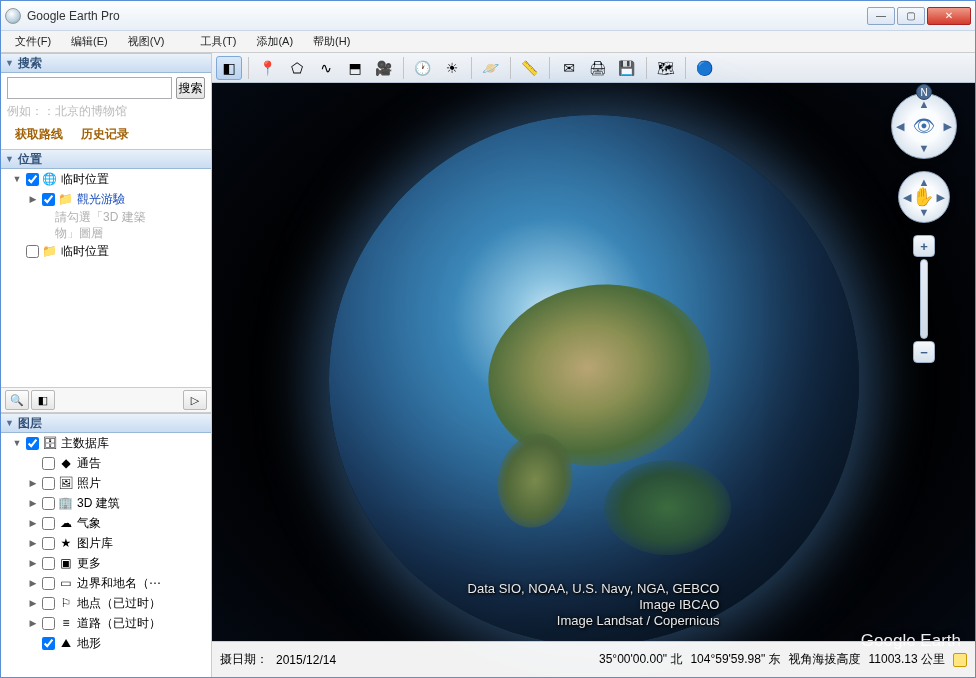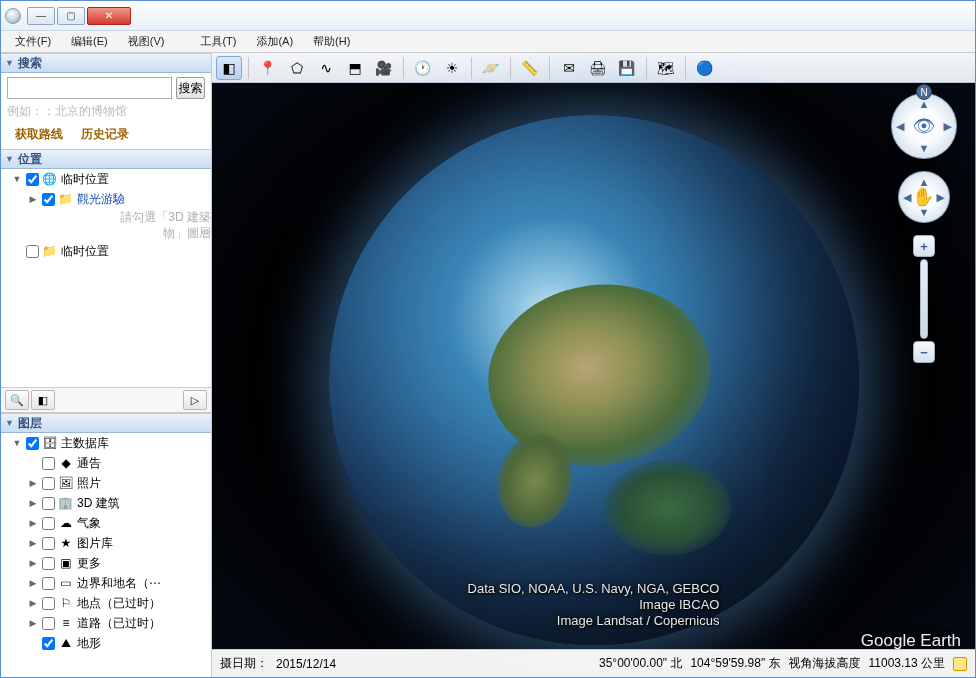--- a/index.html
+++ b/index.html
@@ -30,21 +30,21 @@
 .search-hint { color:#bbb; font-size:12px; margin:2px 0 4px;}
 .search-links { display:flex; gap:18px; padding:2px 8px;}
 .search-links span { color:#a16207; font-size:12px; font-weight:bold;}
 
 .tree { font-size: 12px; line-height: 18px; overflow-y:auto; flex:1;}
 .tree-item { display:flex; align-items:center; padding:1px 0; white-space:nowrap;}
 .tree-item .exp { width:12px; text-align:center; color:#666; font-size:9px;}
 .tree-item input[type=checkbox]{ margin:0 3px;}
 .tree-item .ic { width:16px; height:14px; margin-right:3px; display:inline-flex; align-items:center; justify-content:center;}
 .tree-item.link { color:#1a4fbd;}
-.tree-hint { color:#b0b0b0; padding-left:54px; line-height:16px;text-align:right;}
+.tree-hint { color:#b0b0b0; padding-left:54px; line-height:16px;}
 .indent1 { padding-left:10px;}
 .indent2 { padding-left:26px;}
 
 .mid-tools { height:26px; border-top:1px solid #ccc; border-bottom:1px solid #ccc; display:flex; align-items:center; padding:0 4px; gap:2px; background:#f7f7f7;}
 .mid-tools .tbtn { width:24px; height:20px; border:1px solid #b8b8b8; background:linear-gradient(#fdfdfd,#e6e6e6); border-radius:2px; display:flex; align-items:center; justify-content:center; font-size:11px;}
 .mid-tools .spacer{flex:1;}
 
 .main { flex:1; display:flex; flex-direction:column; background:#000;}
 .toolbar { height:30px; background:linear-gradient(#f2f5f9,#e3e8ef); border-bottom:1px solid #b8c4d4; display:flex; align-items:center; padding:0 4px; gap:3px;}
 .tb-btn { width:26px; height:24px; border:1px solid transparent; border-radius:3px; display:flex; align-items:center; justify-content:center; font-size:14px;}
@@ -69,33 +69,34 @@
 .nav-arrow.up{top:4px;left:50%;transform:translateX(-50%);} .nav-arrow.dn{bottom:4px;left:50%;transform:translateX(-50%);} .nav-arrow.lf{left:4px;top:50%;transform:translateY(-50%);} .nav-arrow.rt{right:4px;top:50%;transform:translateY(-50%);}
 .nav-pan { width:52px; height:52px;}
 .zoom-ctrl { display:flex; flex-direction:column; align-items:center;}
 .zoom-btn { width:22px; height:22px; border-radius:4px; background:linear-gradient(#f5f9fc,#d6e1ec); border:1px solid #9cb1c8; display:flex; align-items:center; justify-content:center; color:#3d5f87; font-weight:bold; font-size:13px;}
 .zoom-track { width:8px; height:80px; background:linear-gradient(#e8eef5,#cdd9e6); border:1px solid #a6b8cc; border-radius:4px; margin:2px 0;}
 
 .attribution { position:absolute; bottom:48px; left:50%; transform:translateX(-50%); text-align:right; font-family:"Times New Roman",serif; font-size:13px; color:#e8e8e8; text-shadow:0 0 4px #000, 1px 1px 2px #000; line-height:16px;}
 .brand { position:absolute; right:14px; bottom:26px; color:#eee; font-size:17px; text-shadow:0 0 6px #000;margin-top:9px;}
 .brand .g{font-weight:300;}
 
-.statusbar { height:28px; background:#fff; display:flex; align-items:center; padding:0 8px; font-size:12px; gap:8px; border-top:1px solid #ccc;}
+.statusbar { height:36px; background:#fff; display:flex; align-items:center; padding:0 8px; font-size:12px; gap:8px; border-top:1px solid #ccc;}
 .statusbar .st-item{white-space:nowrap;}
 .statusbar .flex{flex:1;}
 .guide-icon { width:14px; height:14px; border:1px solid #c90; background:#ffe680; border-radius:2px;}
 .places-body{flex:1; display:flex; flex-direction:column; overflow:hidden;}
 .layers-body{flex:1; overflow:hidden;}
 </style>
 </head>
 <body>
 
 <div class="window">
   <div class="titlebar">
     <div class="app-icon"></div>
+    <div class="title-text">Google Earth Pro</div>
     <div class="win-btns">
       <div class="win-btn">—</div>
       <div class="win-btn">▢</div>
       <div class="win-btn close">✕</div>
     </div>
   </div>
 
   <div class="menubar">
     <div class="menu-item">文件(F)</div>
     <div class="menu-item">编辑(E)</div>

